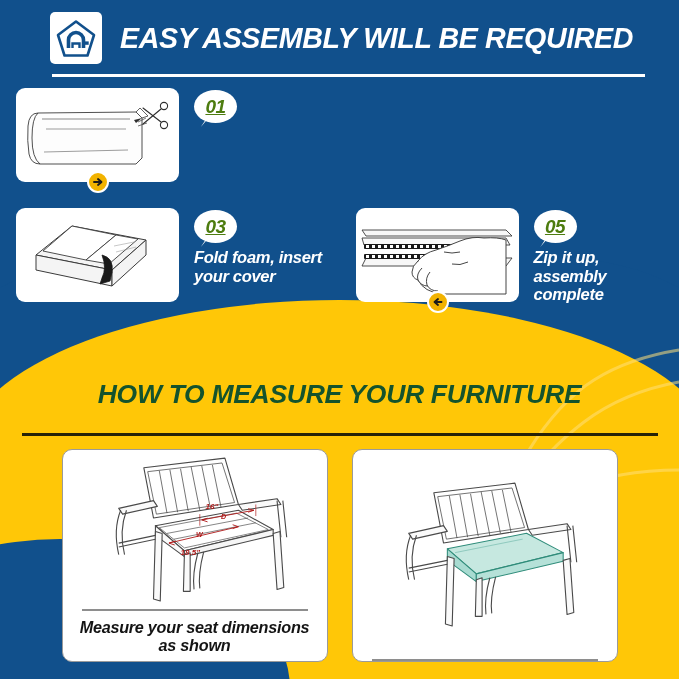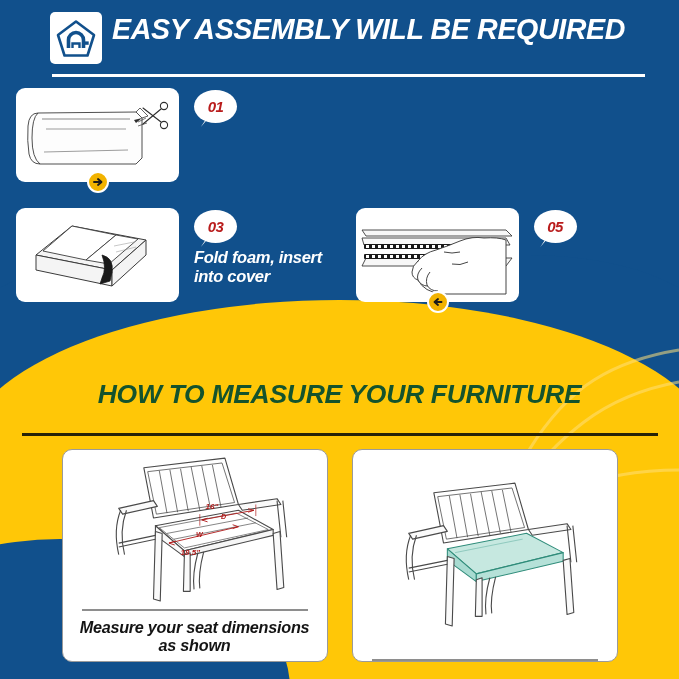--- a/index.html
+++ b/index.html
@@ -40,22 +40,22 @@
     height: 160px;
     background: #FFC707;
     border-radius: 50% 50% 0 0 / 100% 100% 0 0;
   }
 
   
   .hdr {
     position: absolute;
     top: 12px; left: 50px;
     display: flex;
-    align-items: flex-start;
-    gap: 10px;
+    align-items: center;
+    gap: 18px;
     z-index: 6;
   }
   .hdr-icon {
     width: 52px; height: 52px;
     background: #ffffff;
     border-radius: 5px;
     display: flex; align-items: center; justify-content: center;
     flex: none;
   }
   .hdr-title {
@@ -129,26 +129,27 @@
   }
   .badge::after {
     content: "";
     position: absolute;
     left: 2px; bottom: -4px;
     width: 12px; height: 11px;
     background: #ffffff;
     clip-path: polygon(100% 0, 40% 100%, 95% 30%);
   }
   .badge-num {
-    color: #b91c1c;
-    font-size: 15px;
+    color: #4d7c0f;
+    font-size: 19px;
     font-weight: bold;
     font-style: italic;
     letter-spacing: -0.5px;
     line-height: 1;
+    text-decoration: underline;
   }
   .step-label {
     color: #ffffff;
     font-size: 16.5px;
     font-weight: bold;
     font-style: italic;
     line-height: 1.13;
     letter-spacing: -0.3px;
     max-width: 162px;
   }
@@ -338,21 +339,21 @@
             </g>
             <g fill="none" stroke="#8e8e8e" stroke-width="0.5">
               <path d="M98 38 L118 34 M100 44 L120 39"></path>
             </g>
           </svg>
         </div>
         <div class="step-text">
           <div class="badge">
             <span class="badge-num">03</span>
           </div>
-          <div class="step-label">Fold foam, insert into cover</div>
+          <div class="step-label">Fold foam, insert your cover</div>
         </div>
       </div>
 
       <div class="step">
         <div class="step-card">
           <svg viewBox="0 0 163 94" aria-hidden="true">
             <g fill="none" stroke="#3b3b3b" stroke-width="0.9">
               <path d="M6 22 L150 22 L156 28 L10 28 Z" fill="#f7f7f7"></path>
               <path d="M6 30 L150 30 L154 37 L8 37 Z" fill="#fafafa"></path>
               <path d="M6 58 L150 58 L156 50 L10 50 Z" fill="#f7f7f7"></path>
@@ -377,20 +378,21 @@
           <div class="step-arrow arrow-bottom-l">
             <svg viewBox="0 0 12 12">
                 <path d="M9.5 6 L3.5 6 M6 3 L2.5 6 L6 9" fill="none" stroke="#1c1c1c" stroke-width="1.9" stroke-linecap="round" stroke-linejoin="round"></path>
               </svg>
           </div>
         </div>
         <div class="step-text">
           <div class="badge">
             <span class="badge-num">05</span>
           </div>
+          <div class="step-label">Zip it up, assembly complete</div>
         </div>
       </div>
 
     </div>
   </div>
 
   <div class="yellow-art">
     <svg viewBox="0 0 300 300" width="300" height="300" aria-hidden="true">
       <g fill="none" stroke="#FFE07A" stroke-width="3">
         <path d="M300 10 Q250 18 215 40 Q180 62 150 110 Q130 140 120 170"></path>

